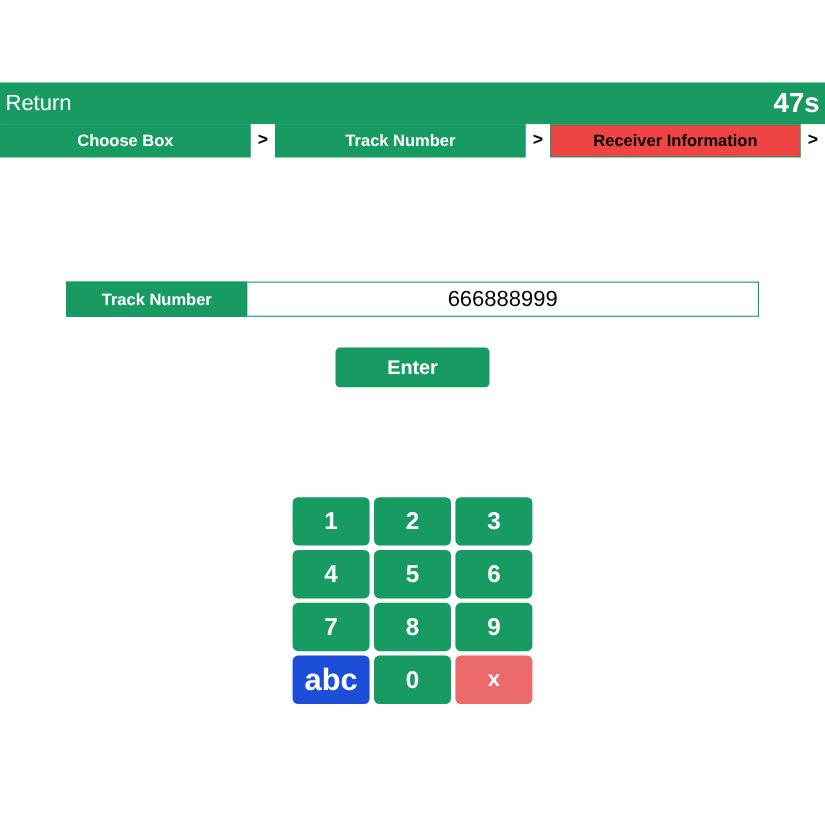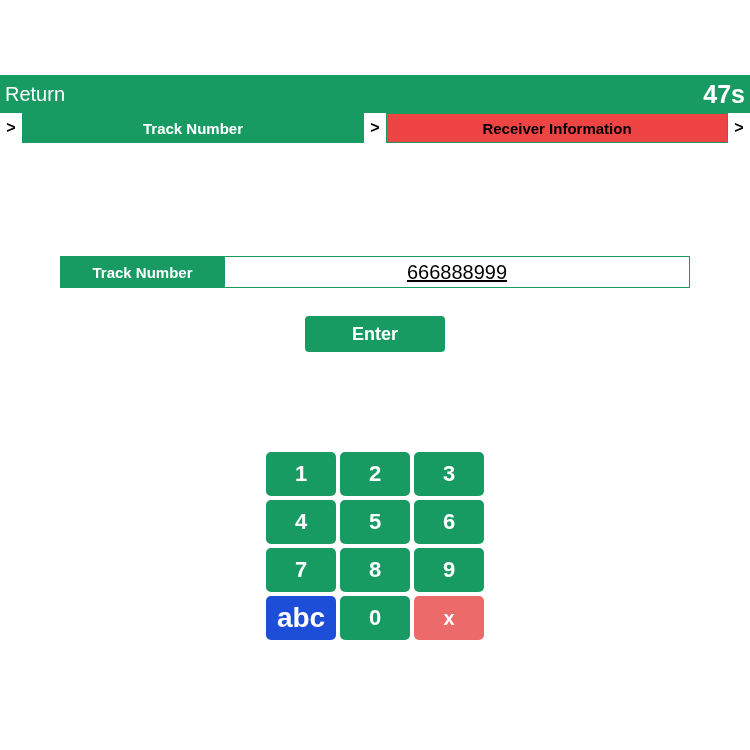--- a/index.html
+++ b/index.html
@@ -78,21 +78,20 @@
     }
     .input-field {
       flex: 1;
       border: 1px solid #189b62;
       border-left: none;
       font-size: 20px;
       text-align: center;
       padding: 0;
       outline: none;
       font-family: inherit;
-      text-decoration: underline;
     }
     .enter-row {
       margin-top: 28px;
       display: flex;
       justify-content: center;
     }
     .enter-btn {
       background: #189b62;
       color: #fff;
       border: none;
@@ -133,20 +132,21 @@
 <body>
 
 <div class="spacer-top"></div>
 
 <div class="header">
   <div class="header-return">Return</div>
   <div class="header-timer">47s</div>
 </div>
 
 <div class="breadcrumb">
+  <div class="crumb active">Choose Box</div>
   <div class="crumb-sep">&gt;</div>
   <div class="crumb active">Track Number</div>
   <div class="crumb-sep">&gt;</div>
   <div class="crumb pending">Receiver Information</div>
   <div class="crumb-sep">&gt;</div>
 </div>
 
 <div class="input-row">
   <div class="input-label">Track Number</div>
   <input class="input-field" type="text" value="666888999" style="">

